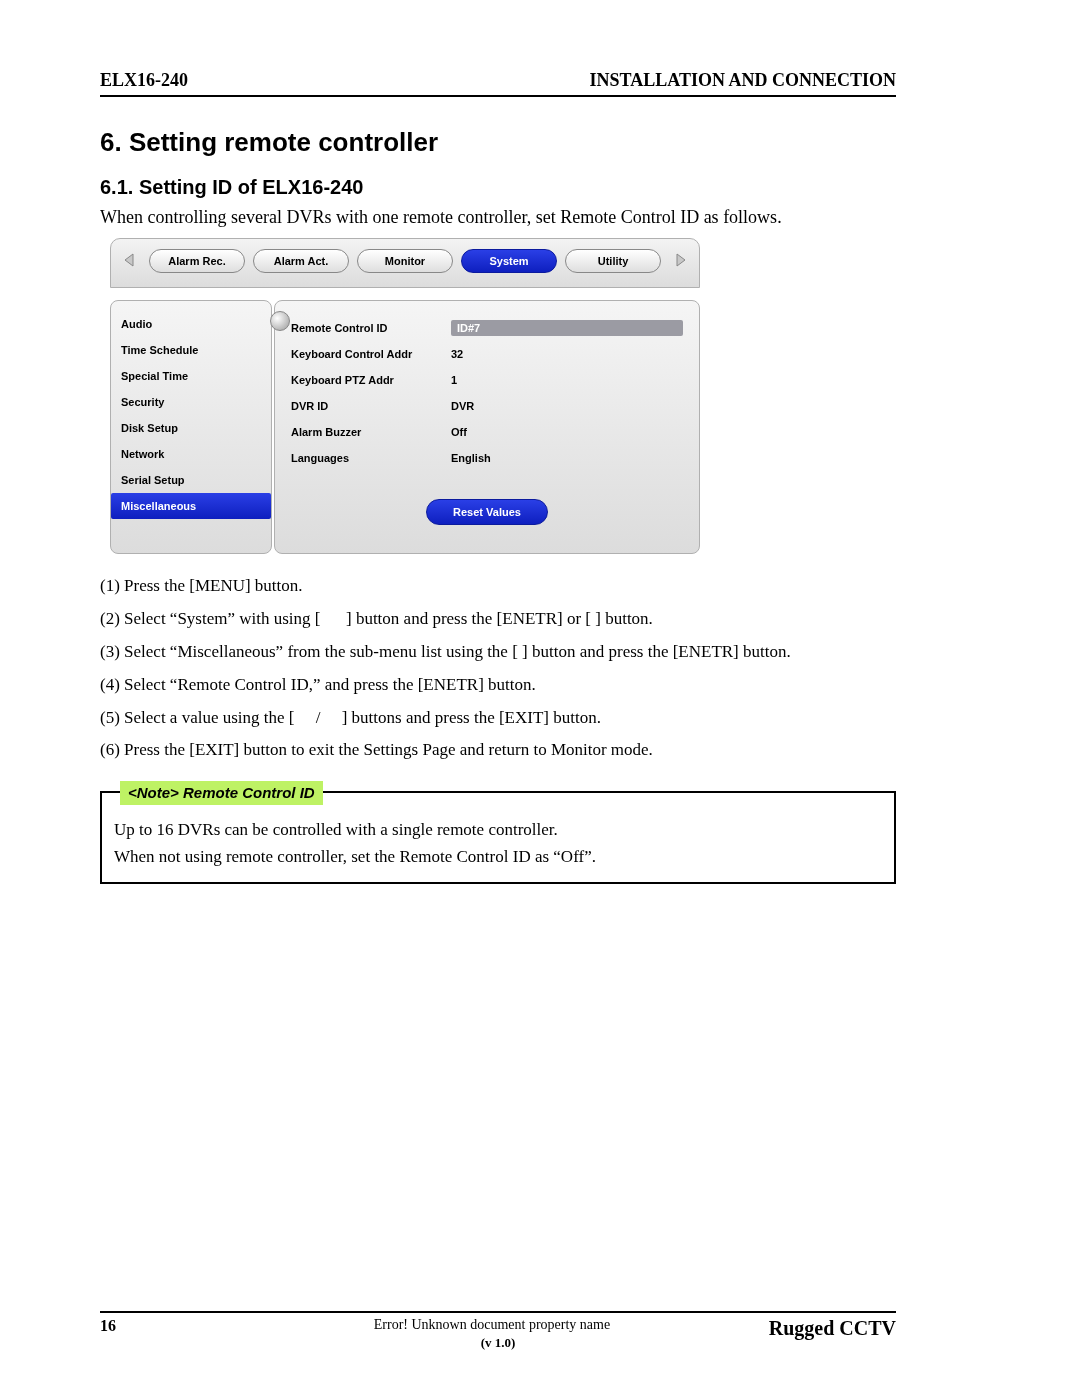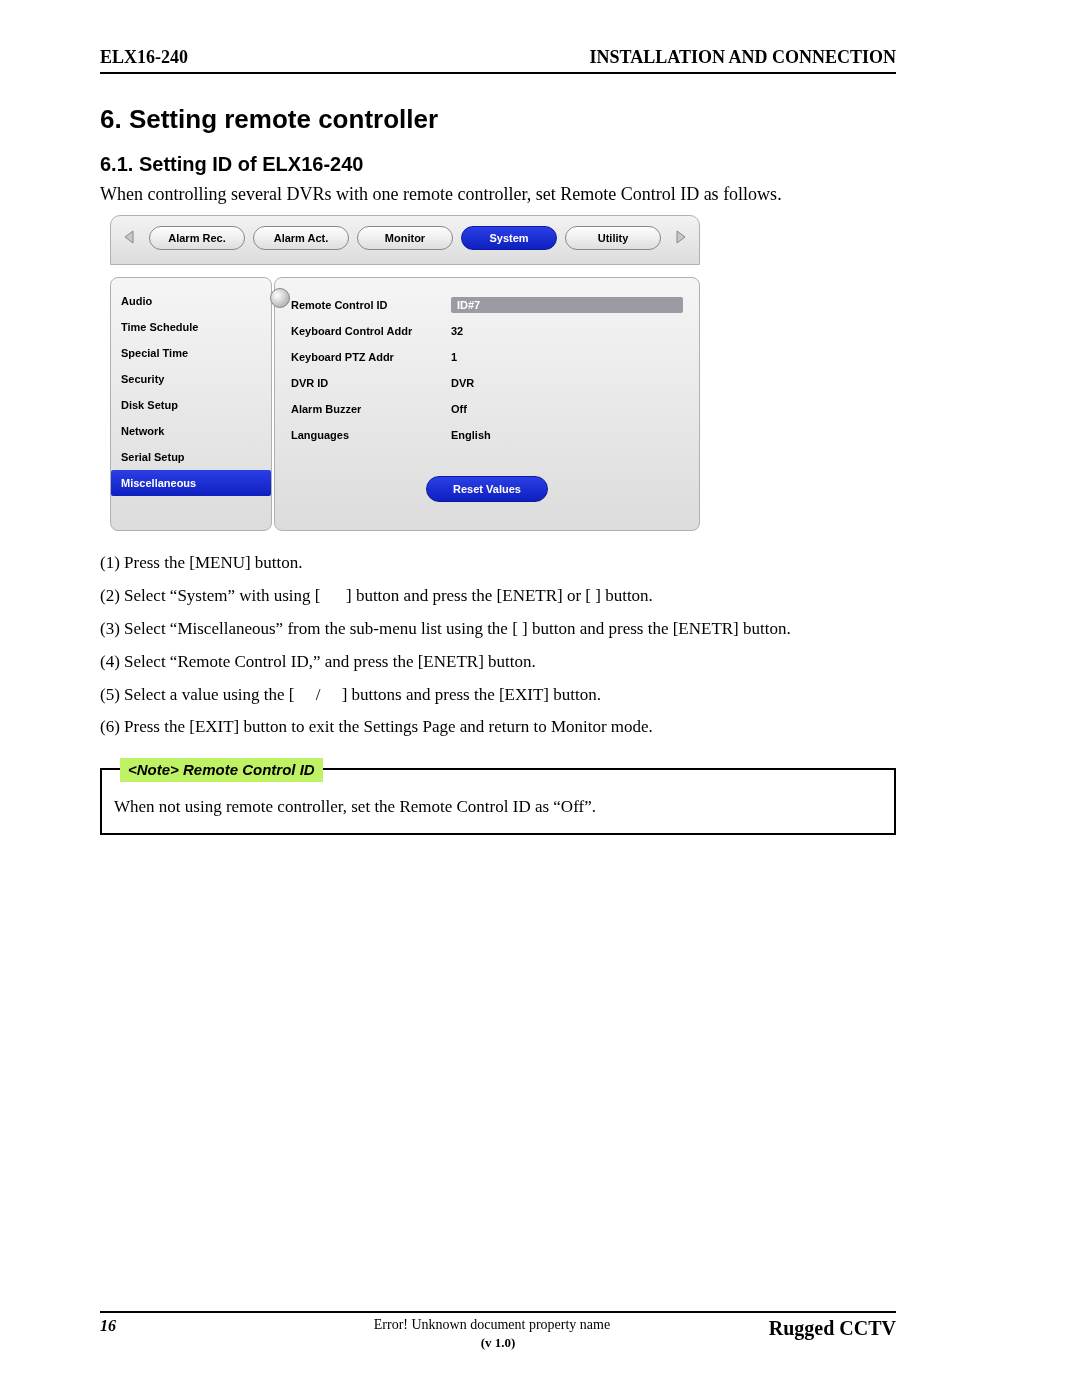--- a/index.html
+++ b/index.html
@@ -8,21 +8,21 @@
     background: #fff;
     font-family: "Times New Roman", Times, serif;
     color: #000;
     width: 1080px;
   }
   .page {
     width: 996px;
     height: 1397px;
     position: relative;
     box-sizing: border-box;
-    padding: 47px 100px 60px 100px;
+    padding: 70px 100px 60px 100px;
   }
   .header-row {
     display: flex;
     justify-content: space-between;
     font-weight: bold;
     font-size: 18px;
     margin-bottom: 4px;
   }
   .header-rule {
     border: none;
@@ -188,21 +188,21 @@
   .footer-rule {
     border: none;
     border-top: 2px solid #000;
     margin: 0 0 4px 0;
   }
   .footer-row {
     position: relative;
     font-size: 14px;
     height: 18px;
   }
-  .footer-left { position:absolute; left:0; font-weight:bold; font-size:16px;font-style:italic;}
+  .footer-left { position:absolute; left:0; font-weight:bold; font-size:16px;}
   .footer-center { position:absolute; left:0; right:12px; text-align:center; }
   .footer-right { position:absolute; right:0; font-weight:bold; font-size:20px;}
   .footer-ver { text-align:center; font-size:13px; font-weight:bold; margin-top:0px;}
 </style>
 </head>
 <body>
 
 <div class="page">
 
   <div class="header-row">
@@ -283,20 +283,21 @@
     <p>(1)  Press the [MENU] button.</p>
     <p>(2)  Select “System” with using [&nbsp;&nbsp;&nbsp;&nbsp;&nbsp;&nbsp;] button and press the [ENETR] or [&nbsp;] button.</p>
     <p>(3)  Select “Miscellaneous” from the sub-menu list using the [&nbsp;] button and press the [ENETR] button.</p>
     <p>(4)  Select “Remote Control ID,” and press the [ENETR] button.</p>
     <p>(5)  Select a value using the [&nbsp;&nbsp;&nbsp;&nbsp;&nbsp;/&nbsp;&nbsp;&nbsp;&nbsp;&nbsp;] buttons and press the [EXIT] button.</p>
     <p>(6)  Press the [EXIT] button to exit the Settings Page and return to Monitor mode.</p>
   </div>
 
   <div class="note-box">
     <div class="note-label">&lt;Note&gt; Remote Control ID</div>
+    <div>Up to 16 DVRs can be controlled with a single remote controller.</div>
     <div>When not using remote controller, set the Remote Control ID as “Off”.</div>
   </div>
 
   <div class="footer">
     <hr class="footer-rule">
     <div class="footer-row">
       <span class="footer-left">16</span>
       <span class="footer-center">Error! Unknown document property name</span>
       <span class="footer-right">Rugged CCTV</span>
     </div>

